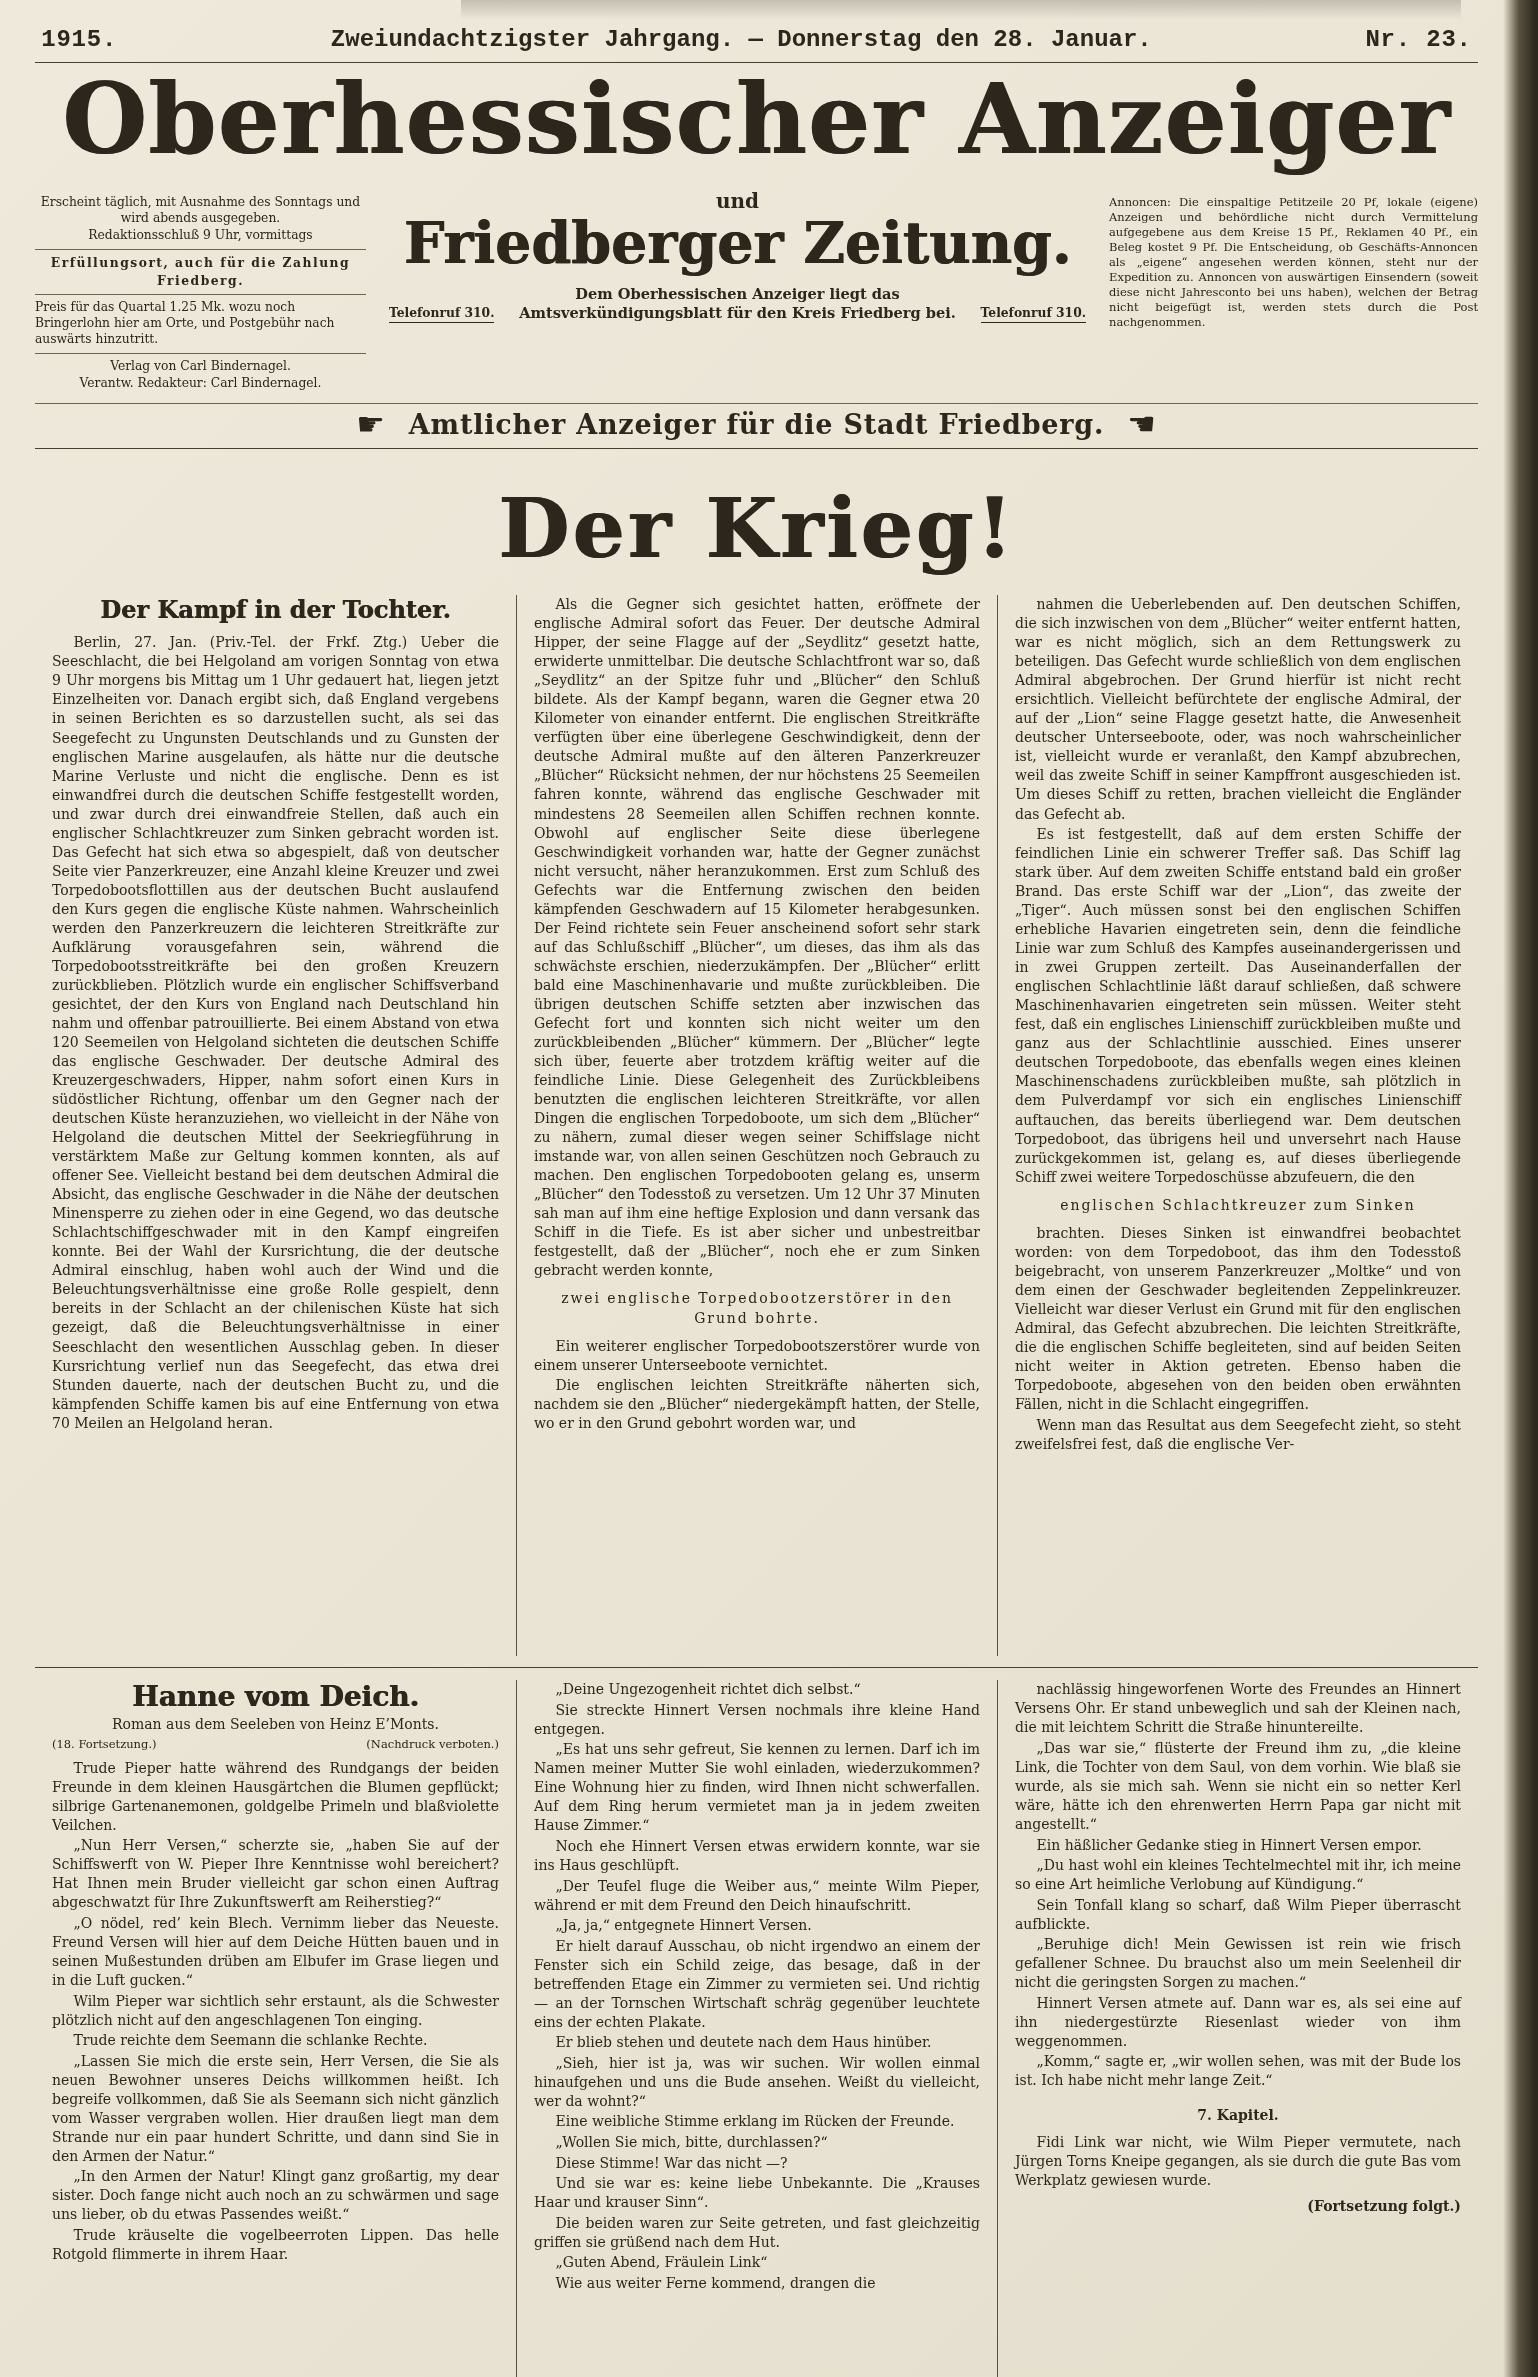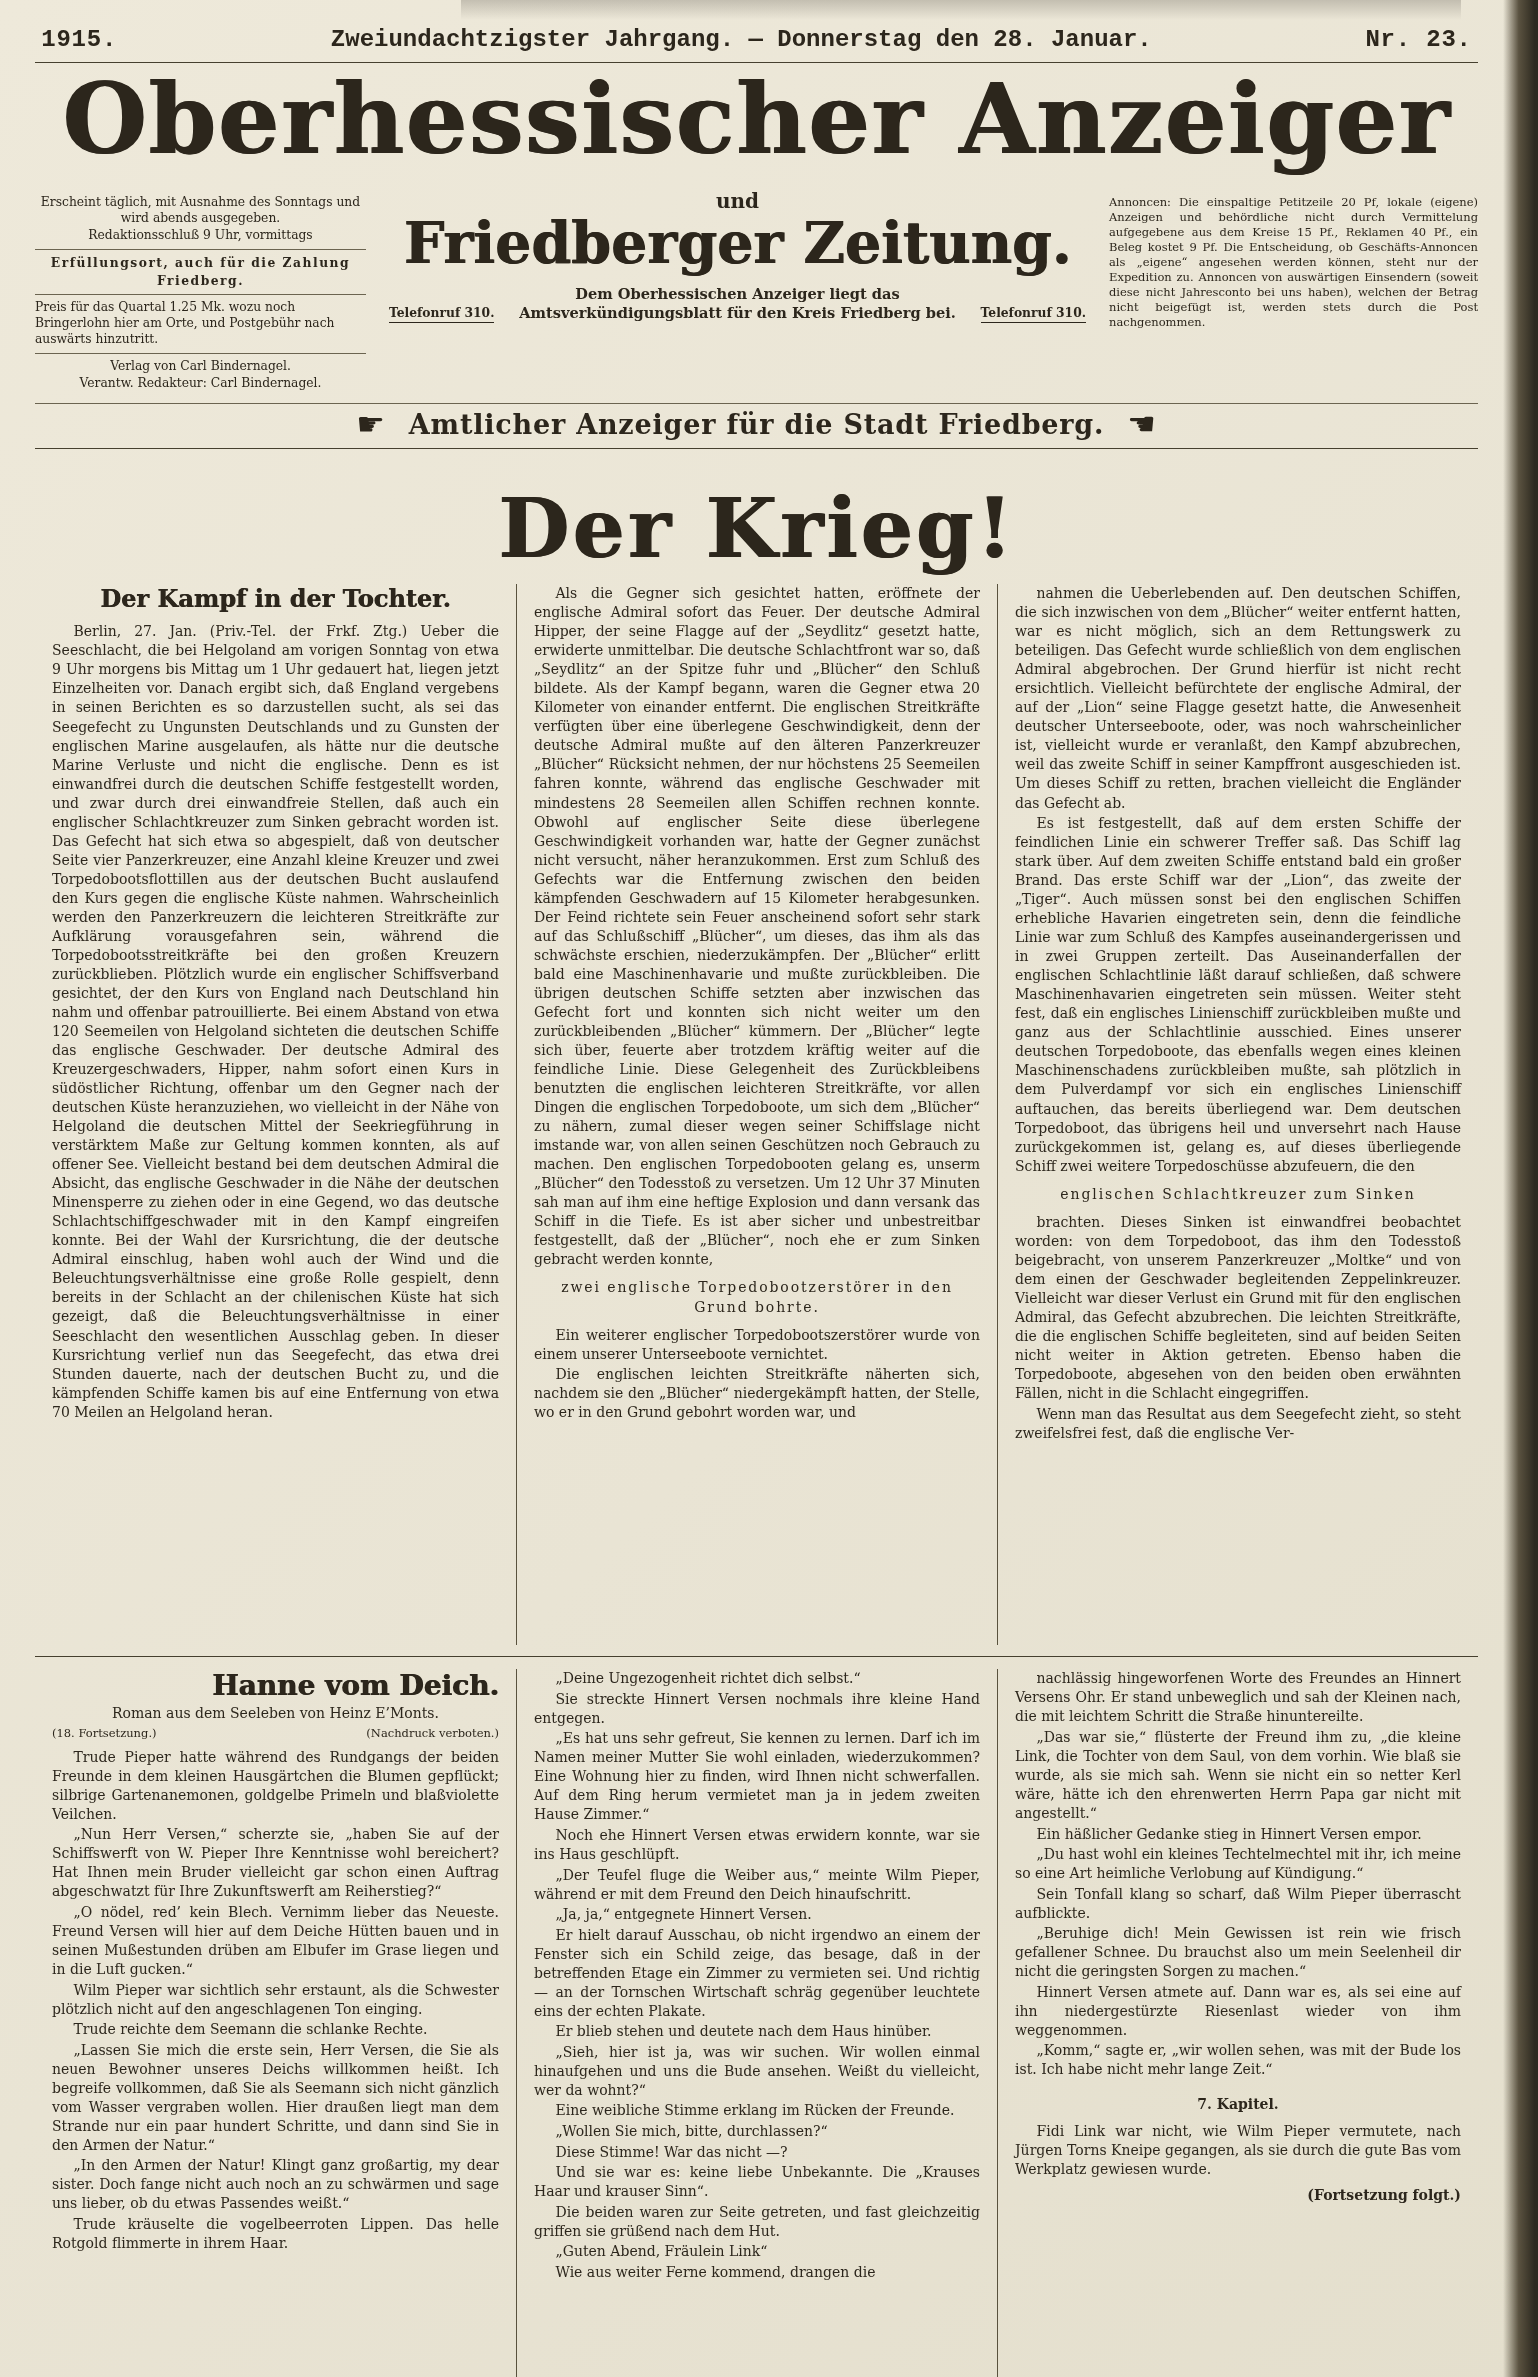--- a/index.html
+++ b/index.html
@@ -46,37 +46,37 @@
   .supplement { flex:1; font-size:14.6px; font-weight:bold; line-height:1.3; }
 
   
   .banner { display:flex; align-items:center; justify-content:center; gap:23px;
     margin-top:9.2px; padding:4.6px 0 7.7px; border-top:0.8px solid #6b6450;
     border-bottom:0.8px solid #46402f; font-size:27px; font-weight:bold; letter-spacing:0.8px; }
   .hand { font-family:"DejaVu Sans","Liberation Sans",sans-serif; font-size:32px; line-height:1; }
 
   
   .headline { text-align:center; font-size:82px; font-weight:bold; letter-spacing:3.1px;
-    margin:31px 0 8px; text-shadow:1.2px 0 0 currentColor; }
+    margin:31px 0 19px; text-shadow:1.2px 0 0 currentColor; }
 
   
   .cols { display:grid; grid-template-columns:1fr 1fr 1fr; }
   .col { padding:0 17px; overflow:hidden; }
   .col + .col { border-left:0.8px solid #59523e; }
   .cols.war { height:1061px; }
   .cols.serial { height:808px; }
   .col p { font-size:14px; line-height:1.36; text-align:justify; text-indent:21.5px; margin:0 0 1.5px; }
   .col p.emph { text-indent:0; text-align:center; letter-spacing:1.9px; margin:9.2px 0; }
   .col p.chapter { text-indent:0; text-align:center; margin:15.4px 0 7.7px; font-weight:bold; }
   .col p.fin { text-indent:0; text-align:right; font-weight:bold; margin-top:7.7px; }
   .war-heading { font-size:24px; font-weight:bold; text-align:center; margin:0 0 9.2px;
     text-shadow:0.6px 0 0 currentColor; }
   .section-rule { border-top:1.5px solid #46402f; margin:10.8px 0 12.3px; }
 
-  .serial-title { font-size:28px; font-weight:bold; text-align:right; margin:0 0 3.1px;
+  .serial-title { font-size:28px; font-weight:bold; text-align:center; margin:0 0 3.1px;
     text-shadow:0.8px 0 0 currentColor; }
   .serial-byline { font-size:14px; text-align:center; margin-bottom:4.6px; }
   .serial-meta { display:flex; justify-content:space-between; font-size:11.5px; margin-bottom:7.7px; }
 </style>
 </head>
 <body>
 
 <div class="page">
   <div class="scan-top"></div>
 

